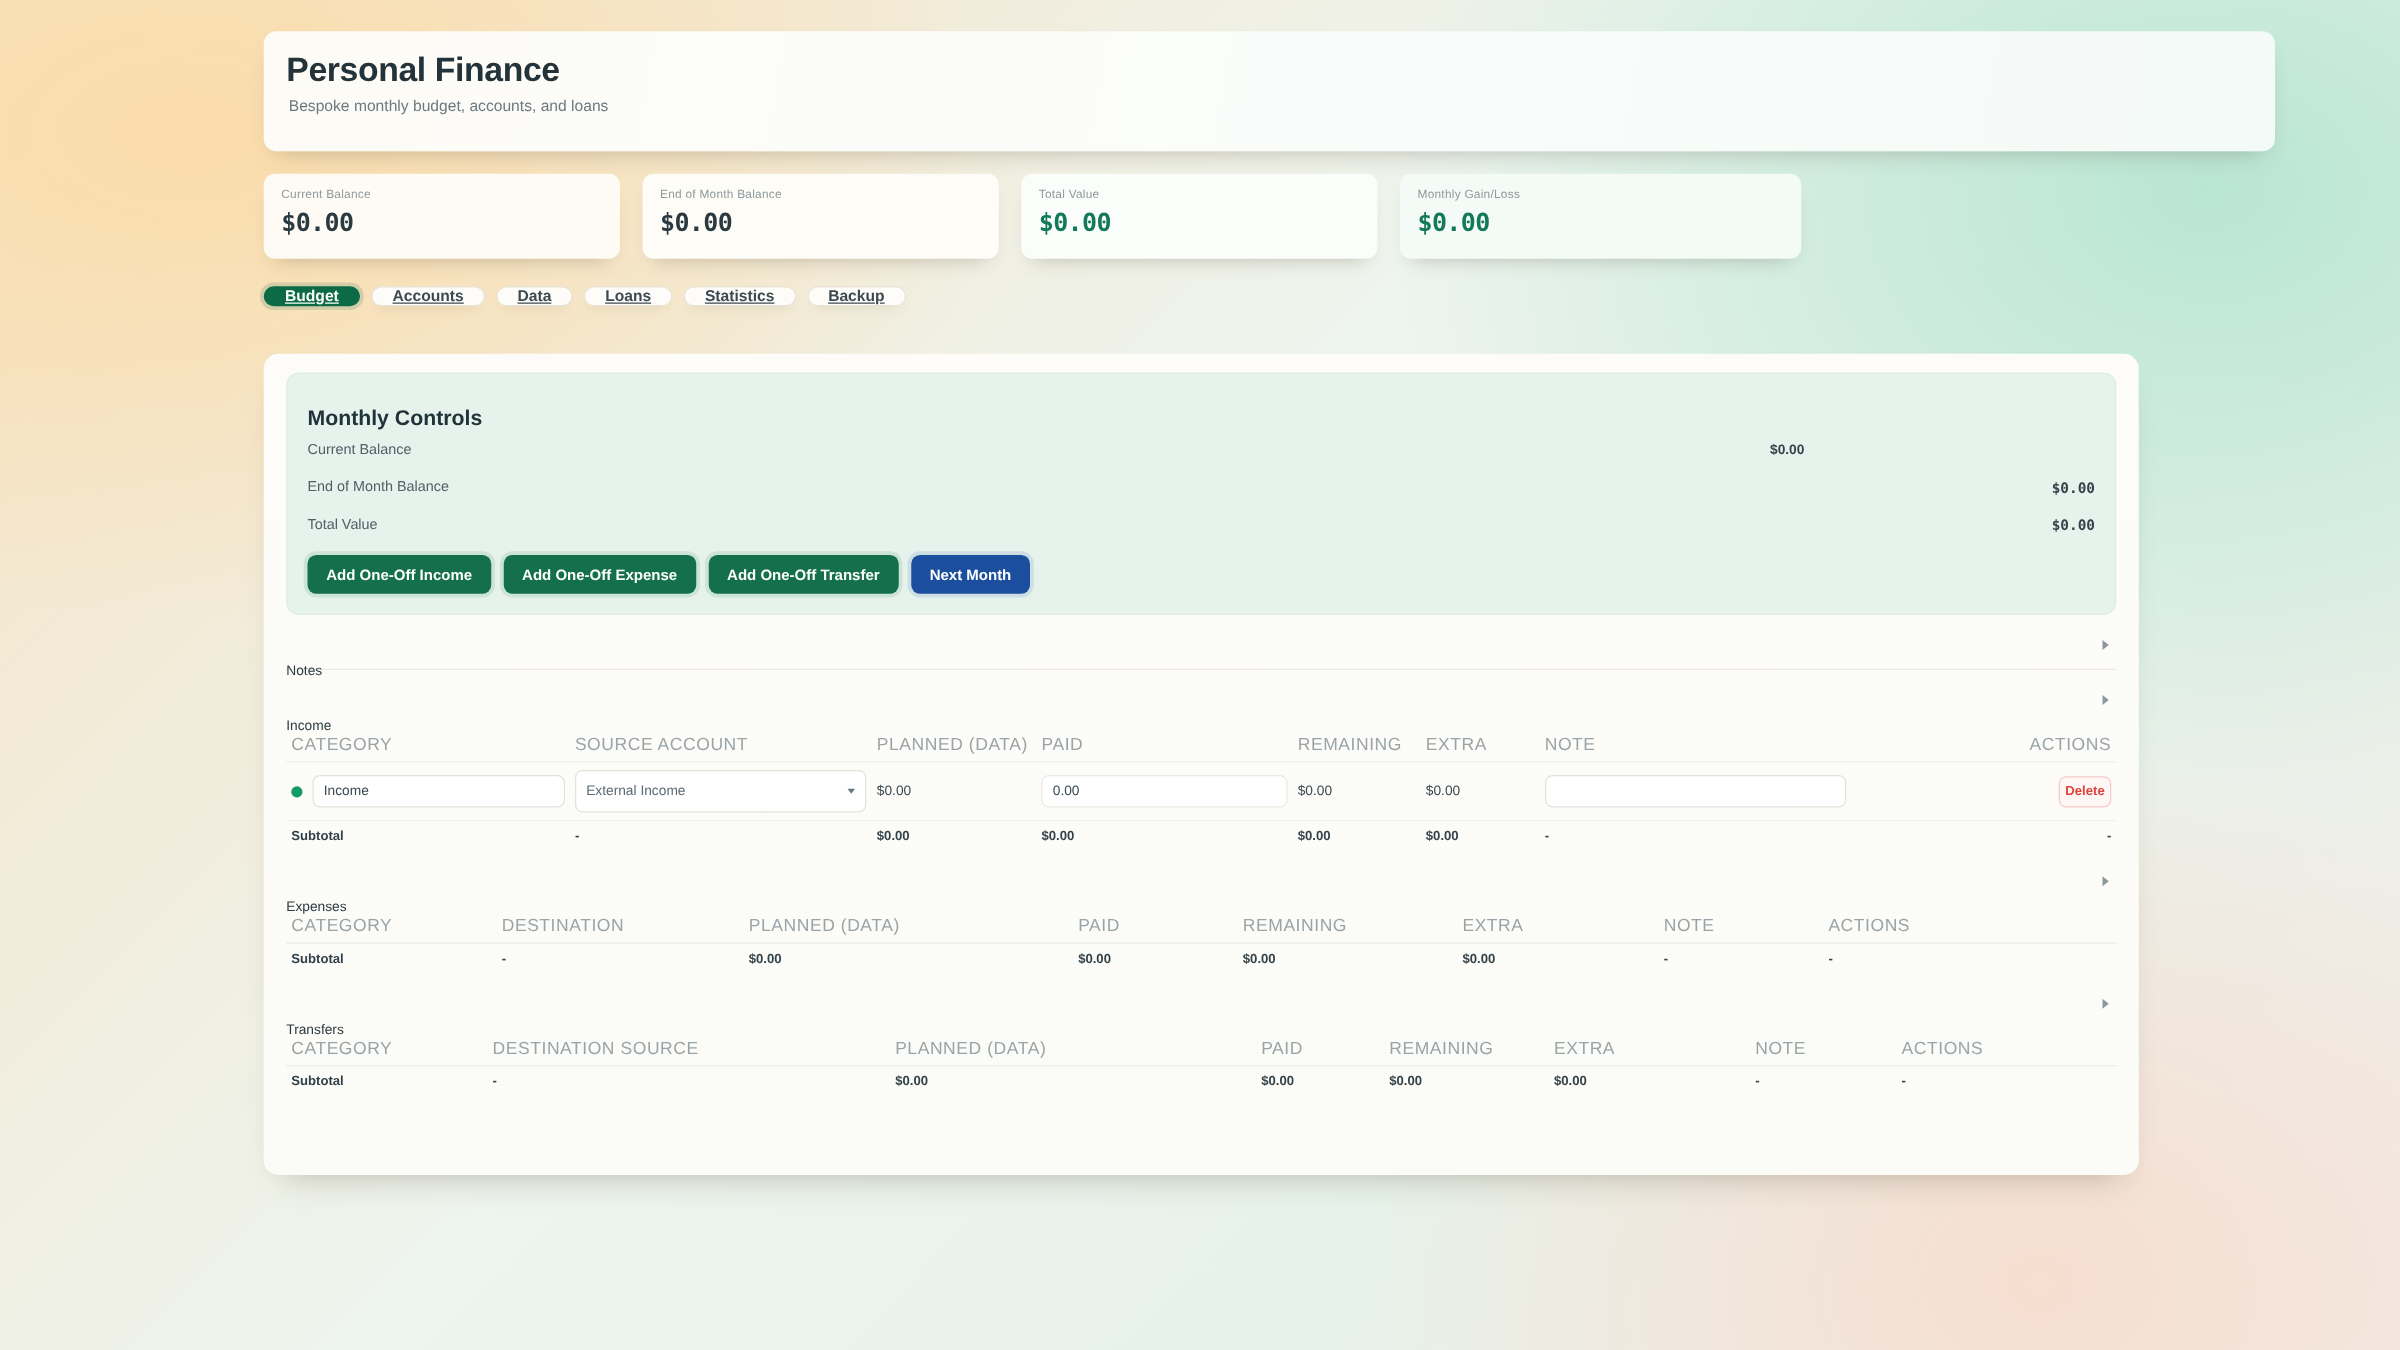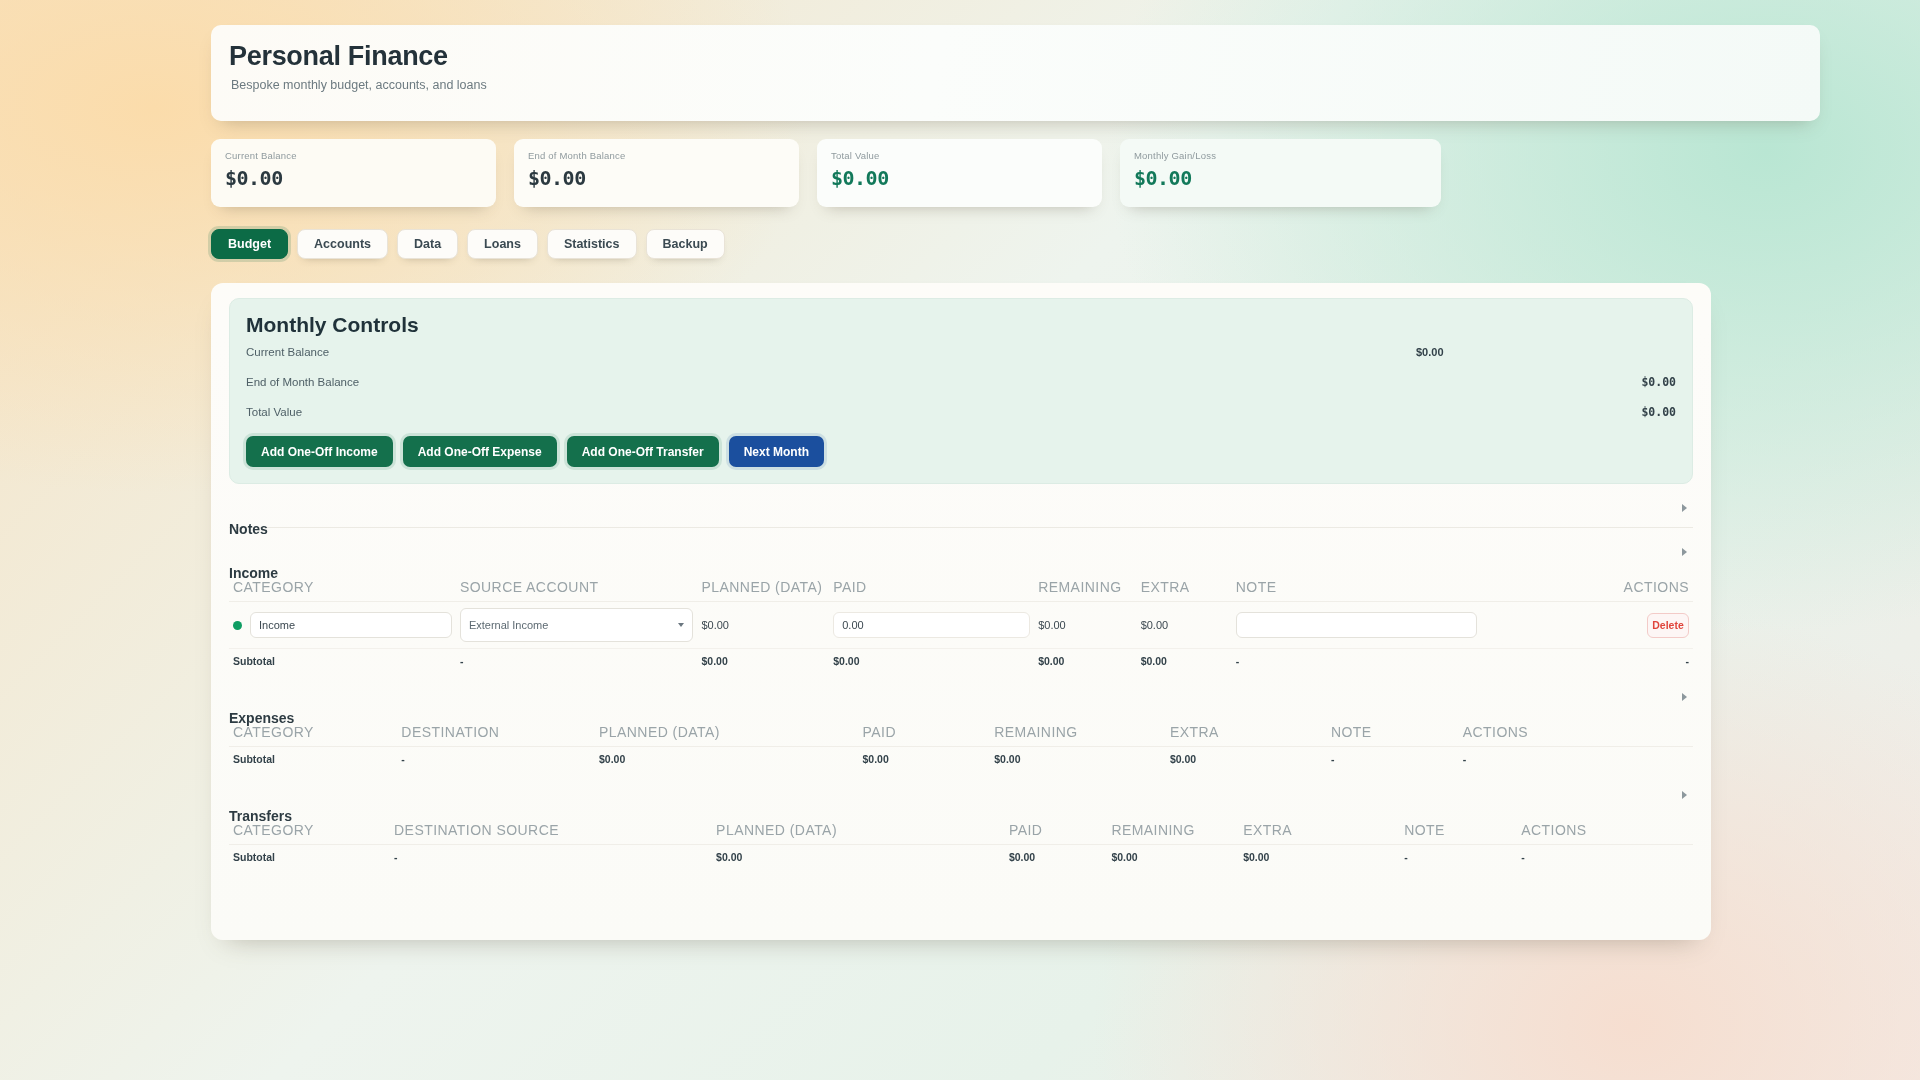--- a/index.html
+++ b/index.html
@@ -62,46 +62,47 @@
   .kpi-1 { left: 211px;  width: 285px; background: #fdfbf4; }
   .kpi-2 { left: 514px;  width: 285px; background: #fdfcf7; }
   .kpi-3 { left: 817px;  width: 285px; background: #fbfdfb; }
   .kpi-4 { left: 1120px; width: 321px; background: #f4faf6; }
   .v-dark  { color: #2b3940; }
   .v-green { color: #12795a; }
 
   
   .tabs { position: absolute; left: 211px; top: 229px; display: flex; gap: 9px; }
   .tab {
-    height: 30px; padding: 0 16px; border-radius: 8px;
+    height: 16px; padding: 0 16px; border-radius: 8px;
     display: flex; align-items: center; justify-content: center;
     font-size: 12.5px; font-weight: 700; color: #3b4a52;
     background: #fdfcf9; border: 1px solid #e9e3d7;
     box-shadow: 0 5px 10px -7px rgba(80,70,50,.45);
+    text-decoration: underline;
   }
   .tab.active {
     background: #0c6b46; border-color: #0c6b46; color: #ffffff;
     box-shadow: 0 0 0 3px rgba(12,107,70,.16);
   }
 
   
   .panel {
     position: absolute; left: 211px; top: 283px; width: 1500px; height: 657px;
     background: linear-gradient(180deg,#fdfcf8 0%, #fdfcf9 6%, #fbfbf7 100%);
     border-radius: 12px;
     box-shadow: 0 14px 26px -16px rgba(90,80,60,.4);
     padding: 15px 18px;
   }
 
   
   .controls {
     background: #e6f3ec; border: 1px solid #dcece4; border-radius: 10px;
     padding: 14px 16px 16px 16px;
   }
-  .controls h2 { font-size: 21px; font-weight: 700; color: #20323a; }
+  .controls h2 { font-size: 17px; font-weight: 700; color: #20323a; margin-top: 12px; }
   .ctrl-row {
     display: flex; align-items: center; height: 30px;
     font-size: 11.5px; color: #4f6067;
   }
   .ctrl-row .lbl { flex: 1; }
   .ctrl-row .amt { font-size: 11px; font-weight: 700; color: #33424a; }
   .ctrl-row .amt.mono {
     font-family: "DejaVu Sans Mono", monospace; font-size: 11.5px;
   }
   .amt-col-a { width: 260px; text-align: left; }
@@ -116,21 +117,21 @@
   }
   .btn-green { background: #14704c; box-shadow: 0 0 0 3px rgba(20,112,76,.12); }
   .btn-blue  { background: #1b4f9e; box-shadow: 0 0 0 3px rgba(27,79,158,.12); }
 
   
   .section { margin-top: 4px; }
   .sec-head {
     display: flex; align-items: center; height: 40px;
     border-bottom: 1px solid #eceae3;
   }
-  .sec-head .t { flex: 1; font-size: 14px; font-weight: 700; color: #2d3b42; margin-top: 42px; }
+  .sec-head .t { flex: 1; font-size: 11px; font-weight: 400; color: #2d3b42; margin-top: 42px; }
   .sec-head .chev {
     width: 0; height: 0; margin-right: 6px;
     border-top: 4px solid transparent; border-bottom: 4px solid transparent;
     border-left: 5px solid #8d989d;
   }
   .sec-head.plain { border-bottom: none; }
 
   table { width: 100%; border-collapse: collapse; table-layout: fixed; }
   thead th {
     font-size: 14px; font-weight: 400; color: #9aa4a8;

